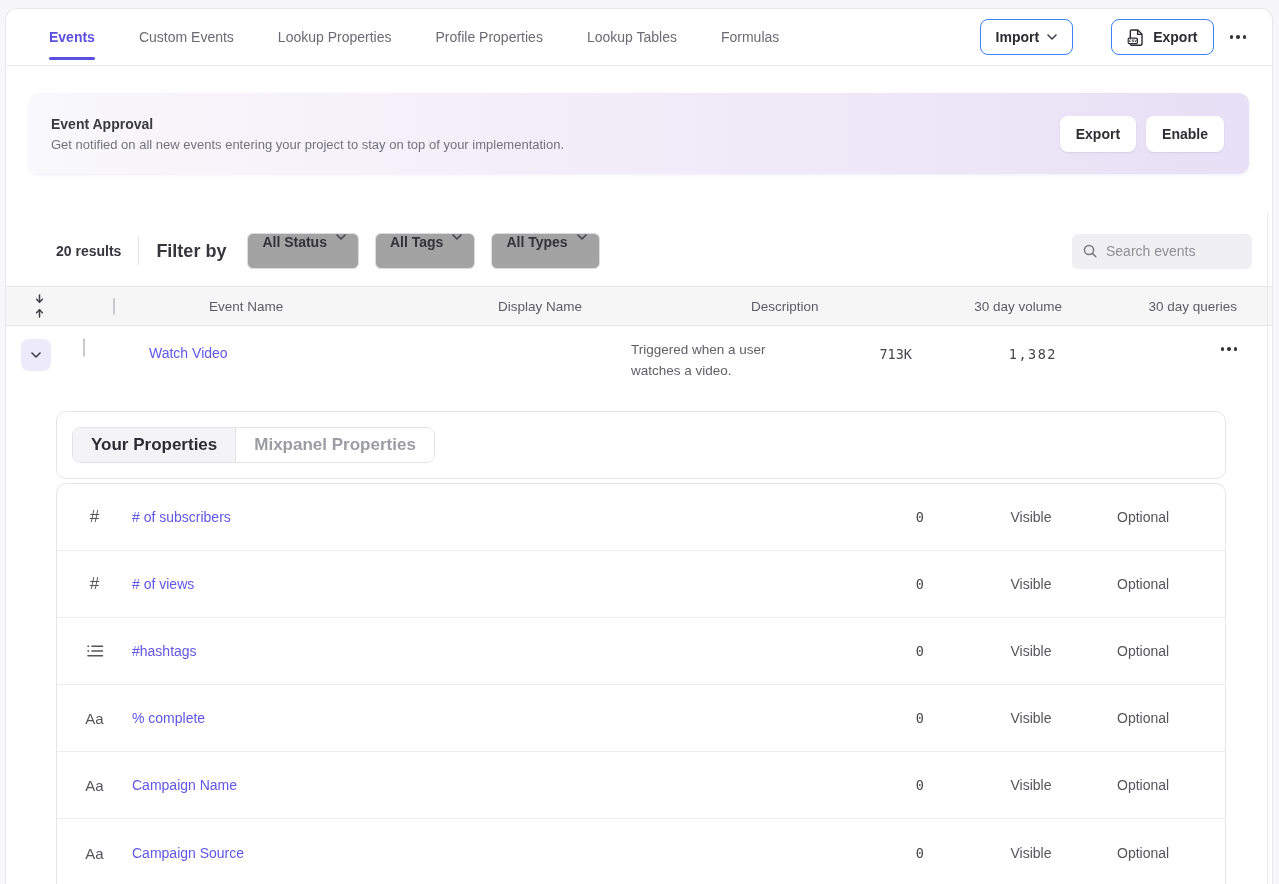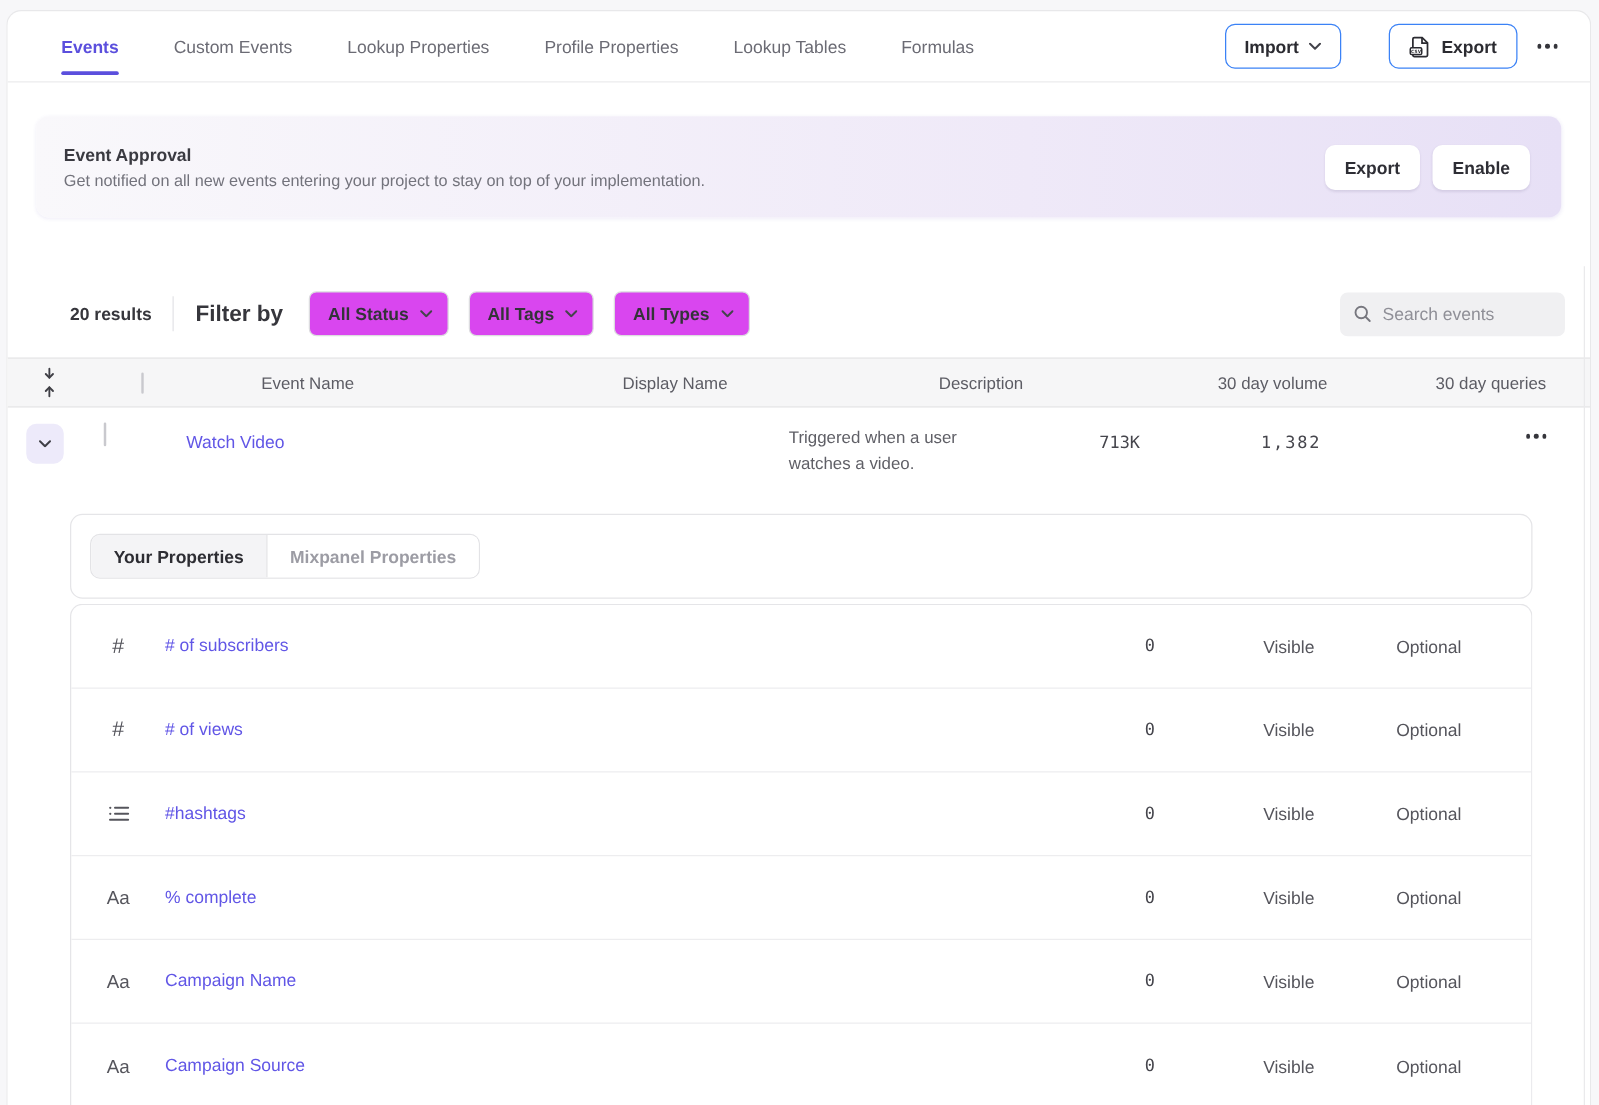--- a/index.html
+++ b/index.html
@@ -40,22 +40,22 @@
                 border-radius:8px; font-size:14px; font-weight:600; color:#2e2e35;
                 box-shadow:0 1px 2px rgba(40,30,80,0.10); cursor:pointer;
                 font-family:"Liberation Sans", sans-serif; }
 
   
   .filterbar { display:flex; align-items:center; height:36px;
                margin:59px 20px 0 0; padding-left:50px; }
   .results { font-size:14px; font-weight:600; color:#36363c; }
   .vdivider { width:1px; height:28px; background:#e4e4e7; margin:0 17px; }
   .filter-by { font-size:18px; font-weight:600; color:#36363c; margin-right:21px; }
-  .dropdown { display:flex; align-items:center; gap:9px; height:36px;
-              padding:0 12px 0 14px; background:#d946ef; border:1px solid #dcdcdf;
+  .dropdown { display:flex; gap:9px; height:36px;
+              padding:0 12px 0 14px; background:#a3a3a3; border:1px solid #dcdcdf;
               border-radius:6px; font-size:14px; font-weight:600; color:#333338;
               margin-right:16px; cursor:pointer; }
   .search { margin-left:auto; display:flex; align-items:center; width:180px;
             height:35px; background:#f0f0f2; border-radius:6px; padding:0 8px 0 10px; }
   .search svg { flex:0 0 auto; }
   .search input { border:none; outline:none; background:transparent; width:100%;
             margin-left:8px; font-size:14px; color:#3a3a40;
             font-family:"Liberation Sans", sans-serif; }
   .search input::placeholder { color:#8f8f97; }
 
@@ -84,21 +84,21 @@
   .td-vol, .td-q { margin-top:6px; }
   .td-q .mono { letter-spacing:1.5px; }
   .row-dots { margin-top:8px; }
 
   
   .panel { margin:10px 48px 0 50px; width:1170px; }
   .tabs-card { border:1px solid #e5e5e8; border-radius:10px; height:68px;
                display:flex; align-items:center; padding-left:15px; background:#fff; }
   .segmented { display:flex; height:36px; border:1px solid #e3e3e6; border-radius:8px;
                overflow:hidden; }
-  .segment { display:flex; align-items:center; padding:0 18px; font-size:14px;
+  .segment { display:flex; align-items:center; padding:0 18px; font-size:17px;
              font-weight:600; cursor:pointer; background:#fff; color:#9c9ca4; }
   .segment.active { background:#f4f4f6; color:#2d2d33; }
   .segment + .segment { border-left:1px solid #e3e3e6; }
 
   .list-card { margin-top:4px; border:1px solid #e5e5e8; border-bottom:none;
                border-radius:10px 10px 0 0; background:#fff; overflow:hidden; }
   .prop-row { display:grid; grid-template-columns:75px 1fr 100px 172px 108px;
               align-items:center; height:67px; border-bottom:1px solid #ededef; }
   .prop-row:last-child { border-bottom:none; height:68px; }
   .p-icon { display:flex; justify-content:center; color:#55555c; }

